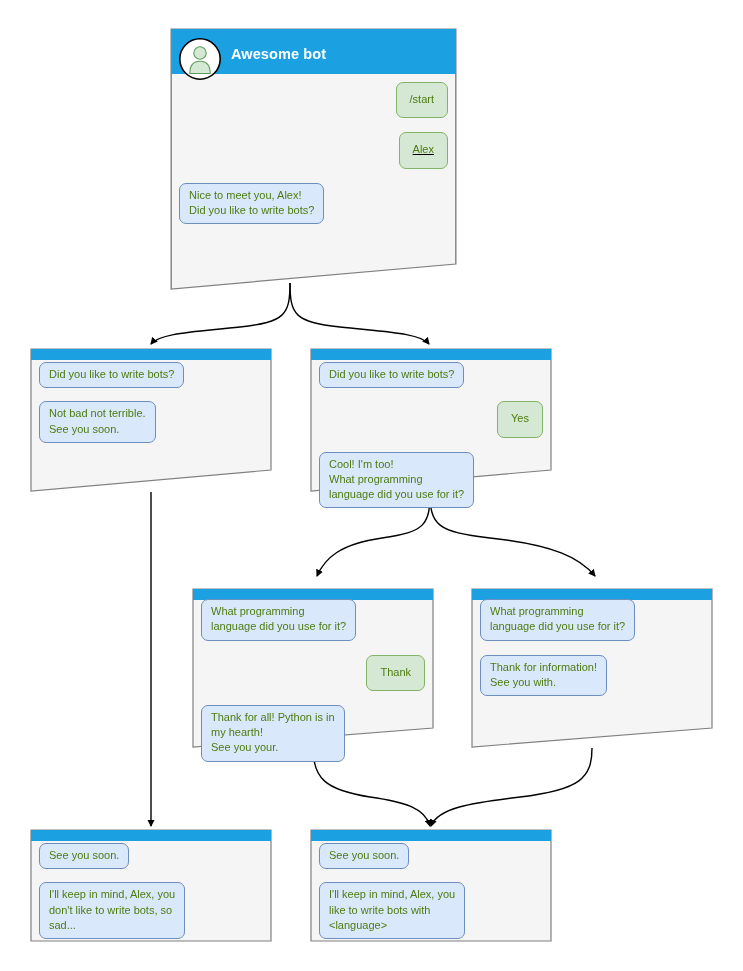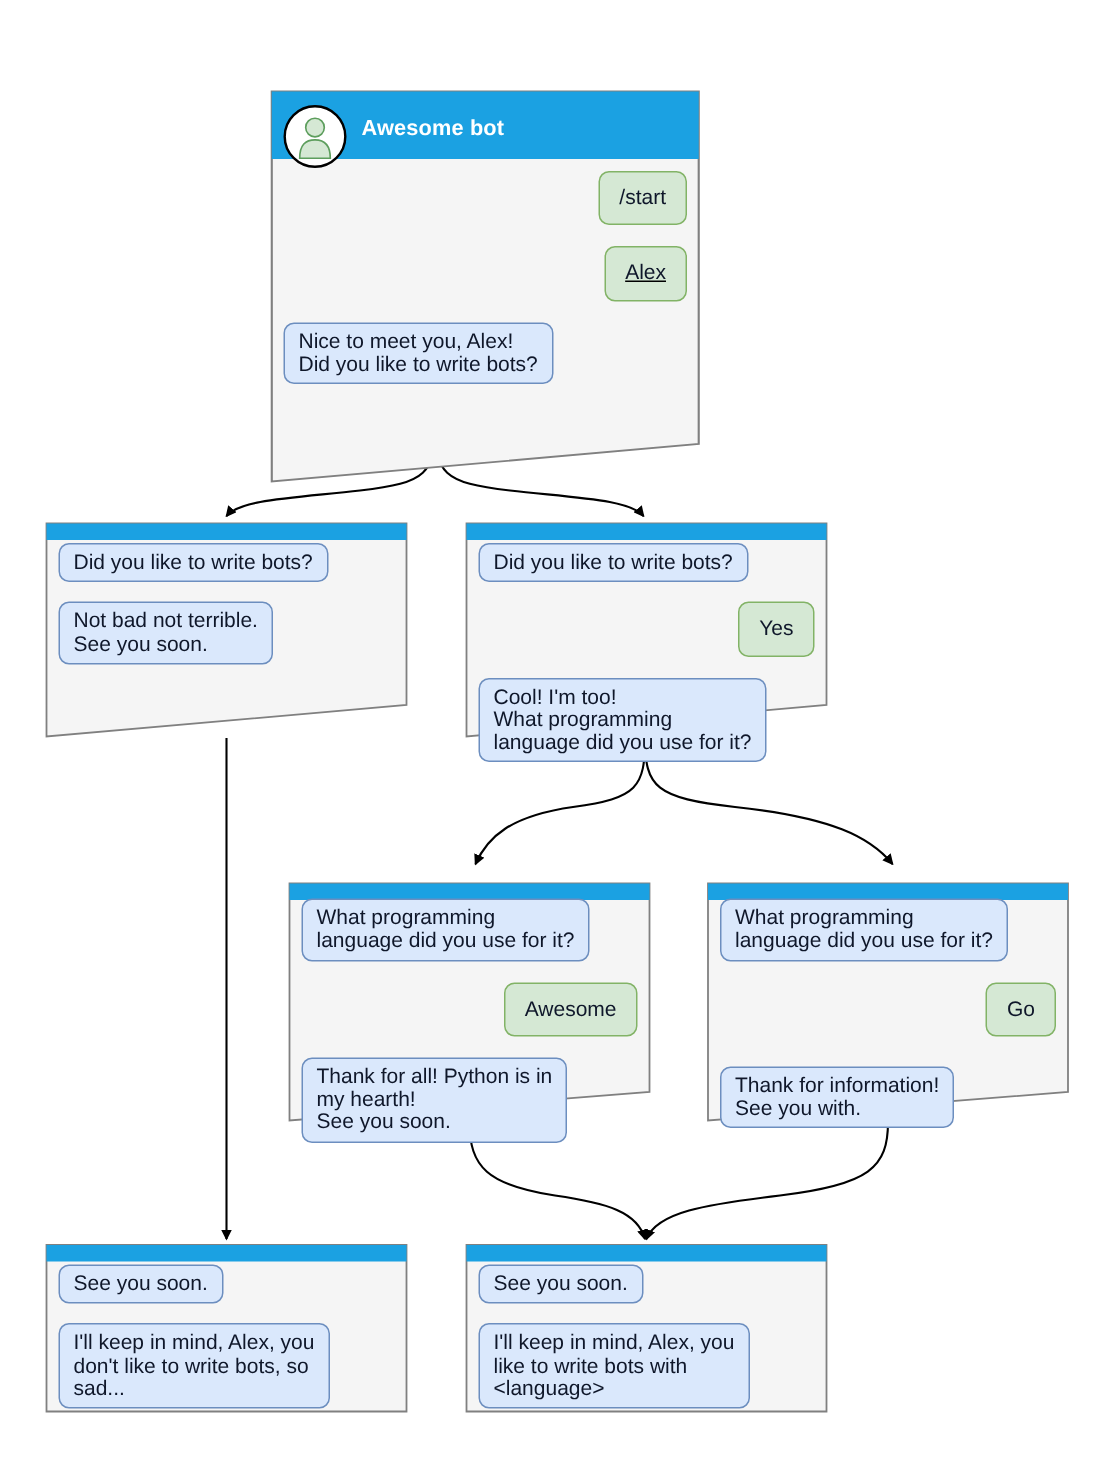--- a/index.html
+++ b/index.html
@@ -60,23 +60,23 @@
     display: flex;
     width: 100%;
     box-sizing: border-box;
   }
   .row.bot { justify-content: flex-start; }
   .row.user { justify-content: flex-end; }
 
   .bubble {
     display: inline-block;
     border-radius: 7px;
-    font-size: 14px;
+    font-size: 11px;
     line-height: 15.3px;
-    color: #0f172a;
+    color: #4d7c0f;
     white-space: pre-line;
     box-sizing: border-box;
   }
   .bubble.bot {
     background: #dae8fc;
     border: 1px solid #6c8ebf;
     padding: 4px 9px 5px 9px;
   }
   .bubble.user {
     background: #d5e8d4;
@@ -105,21 +105,21 @@
 
     <path d="M 430 492 C 430 525 425 532 382 538 C 340 544 325 558 317 576" fill="none" stroke="#000000" stroke-width="1.4" marker-end="url(#arrow)"></path>
 
     <path d="M 430 492 C 430 525 437 532 490 538 C 555 545 580 558 595 576" fill="none" stroke="#000000" stroke-width="1.4" marker-end="url(#arrow)"></path>
 
     <path d="M 313 748 C 313 778 325 790 370 797 C 405 802 425 808 430 826" fill="none" stroke="#000000" stroke-width="1.4" marker-end="url(#arrow)"></path>
 
     <path d="M 592 748 C 592 778 580 790 520 797 C 470 803 438 808 431 826" fill="none" stroke="#000000" stroke-width="1.4" marker-end="url(#arrow)"></path>
   </svg>
 
-  <div class="card" style="left:180px; top:28px; width:287px; height:262px;margin-top:32px;">
+  <div class="card" style="left:170px; top:28px; width:287px; height:262px;">
     <svg class="card-shape" viewBox="0 0 242 262" preserveAspectRatio="none">
 
       <path d="M 1 1 L 241 1 L 241 236 L 1 261 Z" fill="#f5f5f5" stroke="#808080" stroke-width="1.2"></path>
 
       <path d="M 1 1 L 241 1 L 241 46 L 1 46 Z" fill="#1ba1e2"></path>
     </svg>
 
     <div class="avatar" style="left:8px; top:9px; width:44px; height:44px;">
       <svg viewBox="0 0 44 44" width="44" height="44">
         <circle cx="22" cy="22" r="20.2" fill="#ffffff" stroke="#000000" stroke-width="1.6"></circle>
@@ -184,43 +184,40 @@
     <svg class="card-shape" viewBox="0 0 242 160" preserveAspectRatio="none">
       <path d="M 1 1 L 241 1 L 241 140 L 1 159 Z" fill="#f5f5f5" stroke="#808080" stroke-width="1.2"></path>
       <path d="M 1 1 L 241 1 L 241 12 L 1 12 Z" fill="#1ba1e2"></path>
     </svg>
     <div class="bubbles" style="top:11px; padding:0 9px;">
       <div class="row bot" style="margin-bottom:14px;">
         <div class="bubble bot">What programming
 language did you use for it?</div>
       </div>
       <div class="row user" style="margin-bottom:14px;">
-        <div class="bubble user">Awesome</div>
+        <div class="bubble user">Thank</div>
       </div>
       <div class="row bot">
         <div class="bubble bot">Thank for all! Python is in
 my hearth!
-See you soon.</div>
+See you your.</div>
       </div>
     </div>
   </div>
 
   <div class="card" style="left:471px; top:588px; width:242px; height:160px;">
     <svg class="card-shape" viewBox="0 0 242 160" preserveAspectRatio="none">
       <path d="M 1 1 L 241 1 L 241 140 L 1 159 Z" fill="#f5f5f5" stroke="#808080" stroke-width="1.2"></path>
       <path d="M 1 1 L 241 1 L 241 12 L 1 12 Z" fill="#1ba1e2"></path>
     </svg>
     <div class="bubbles" style="top:11px; padding:0 9px;">
       <div class="row bot" style="margin-bottom:14px;">
         <div class="bubble bot">What programming
 language did you use for it?</div>
       </div>
-      <div class="row user" style="margin-bottom:20px;">
-        <div class="bubble user">Go</div>
-      </div>
       <div class="row bot">
         <div class="bubble bot">Thank for information!
 See you with.</div>
       </div>
     </div>
   </div>
 
   <div class="card" style="left:30px; top:829px; width:242px; height:113px;">
     <svg class="card-shape" viewBox="0 0 242 113" preserveAspectRatio="none">
       <path d="M 1 1 L 241 1 L 241 112 L 1 112 Z" fill="#f5f5f5" stroke="#808080" stroke-width="1.2"></path>

